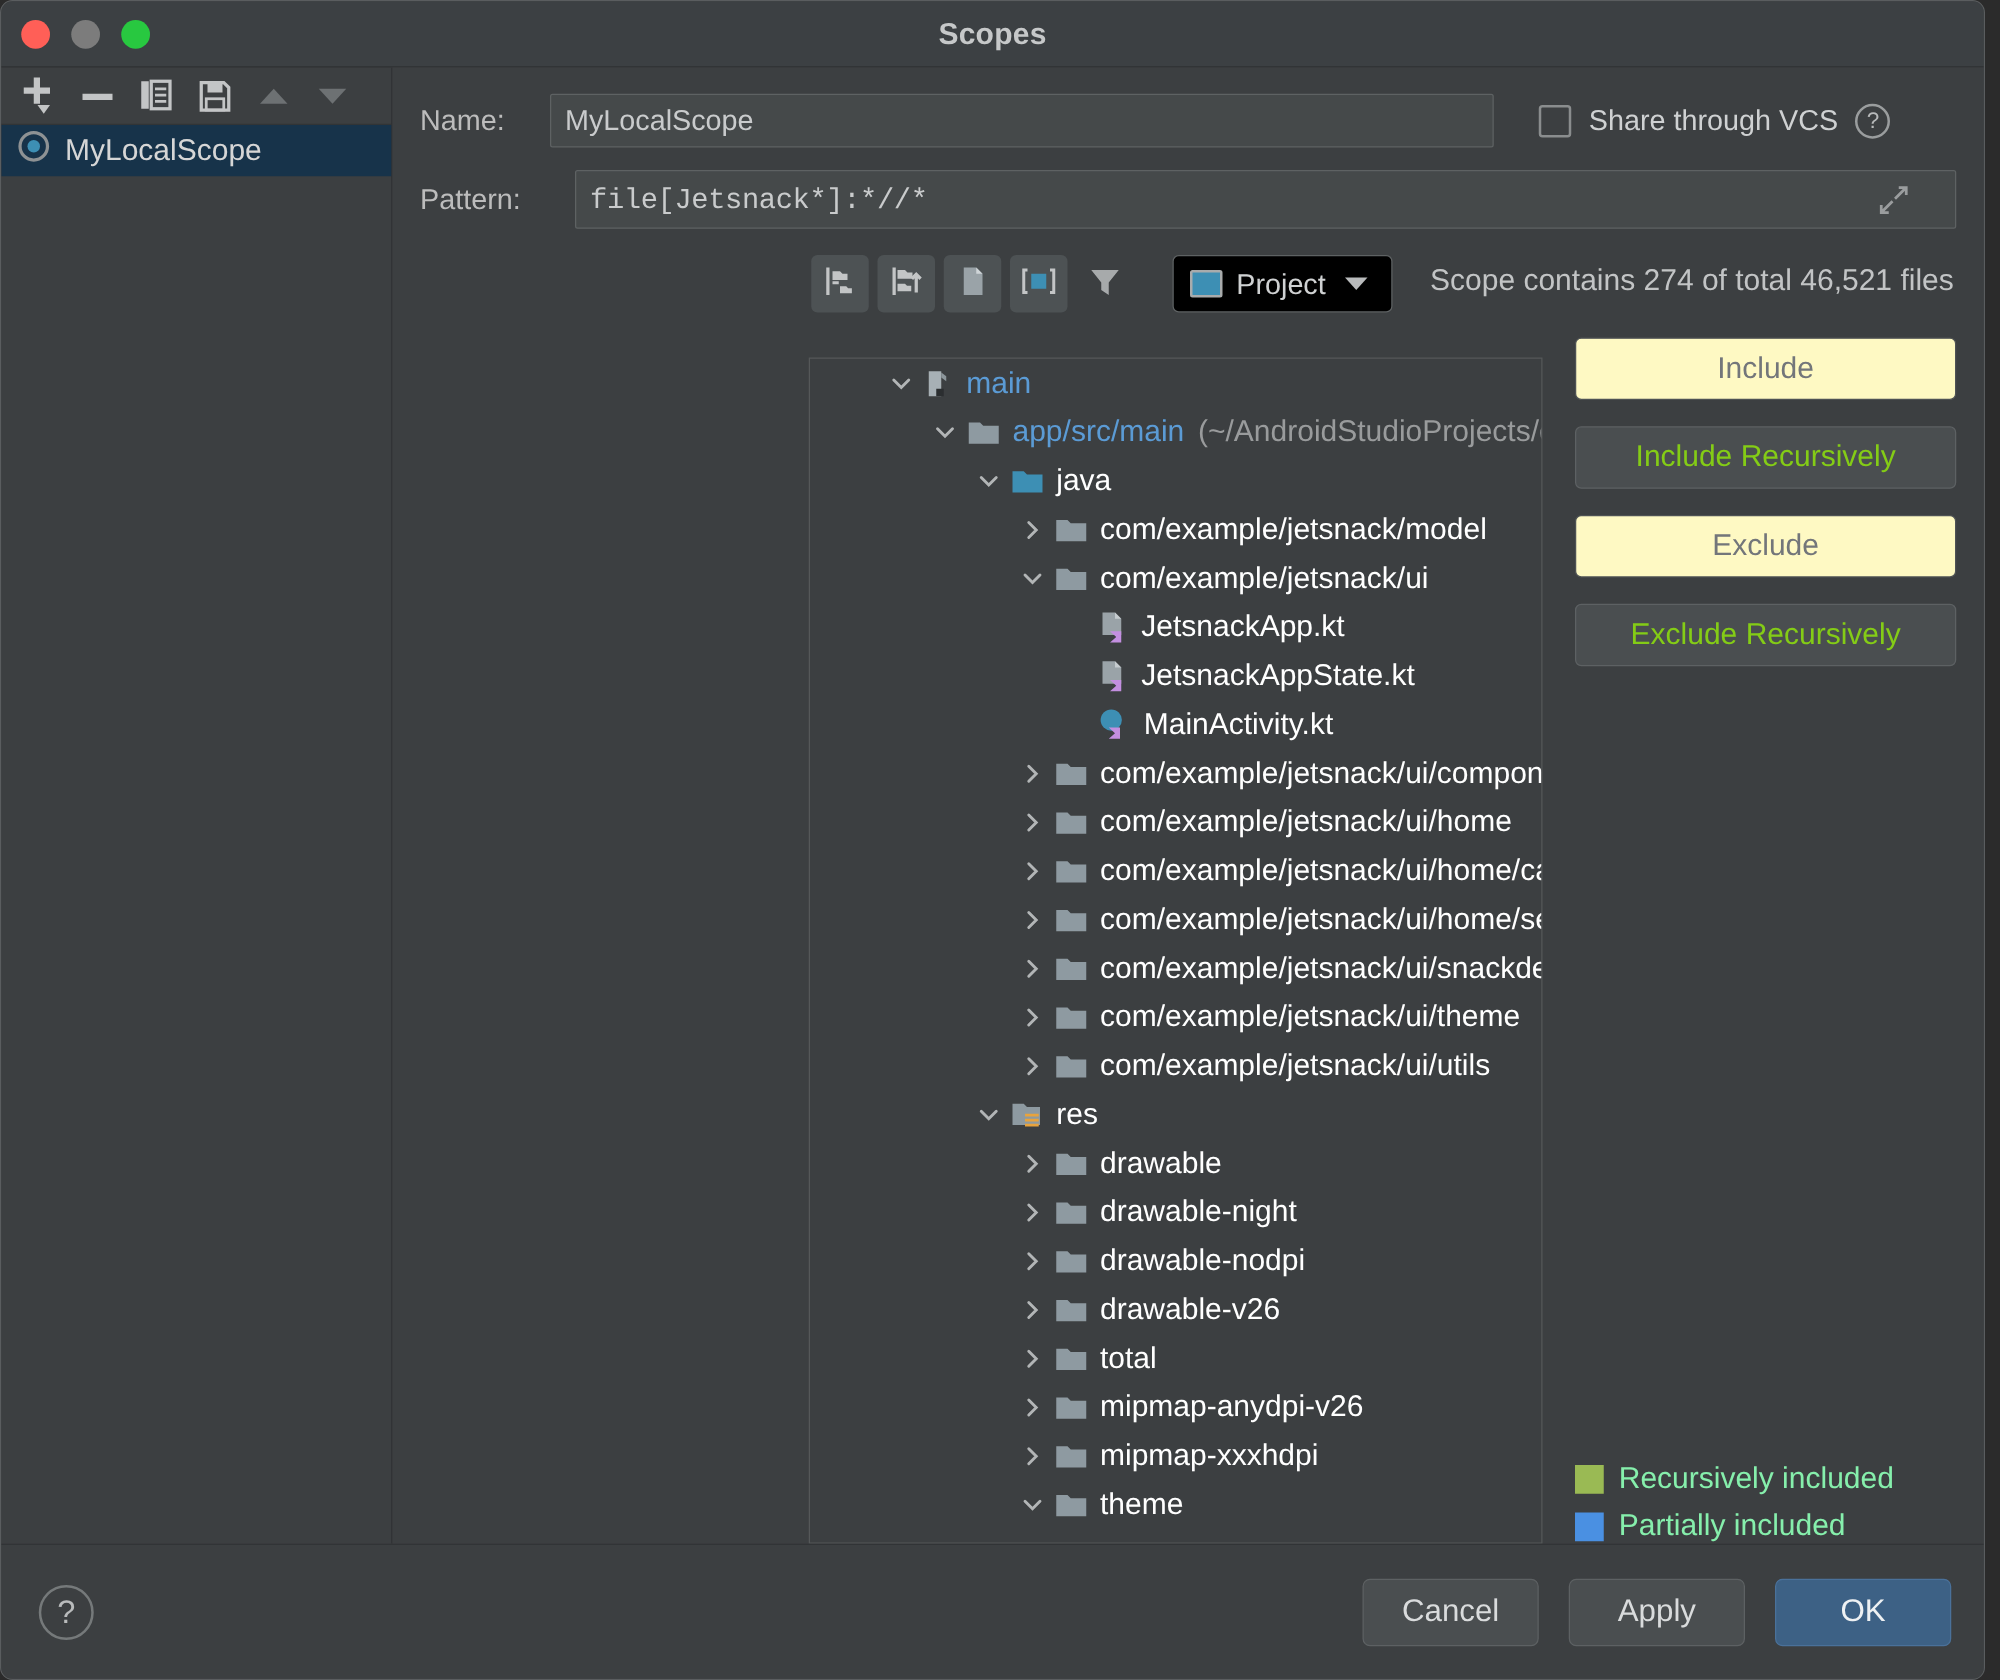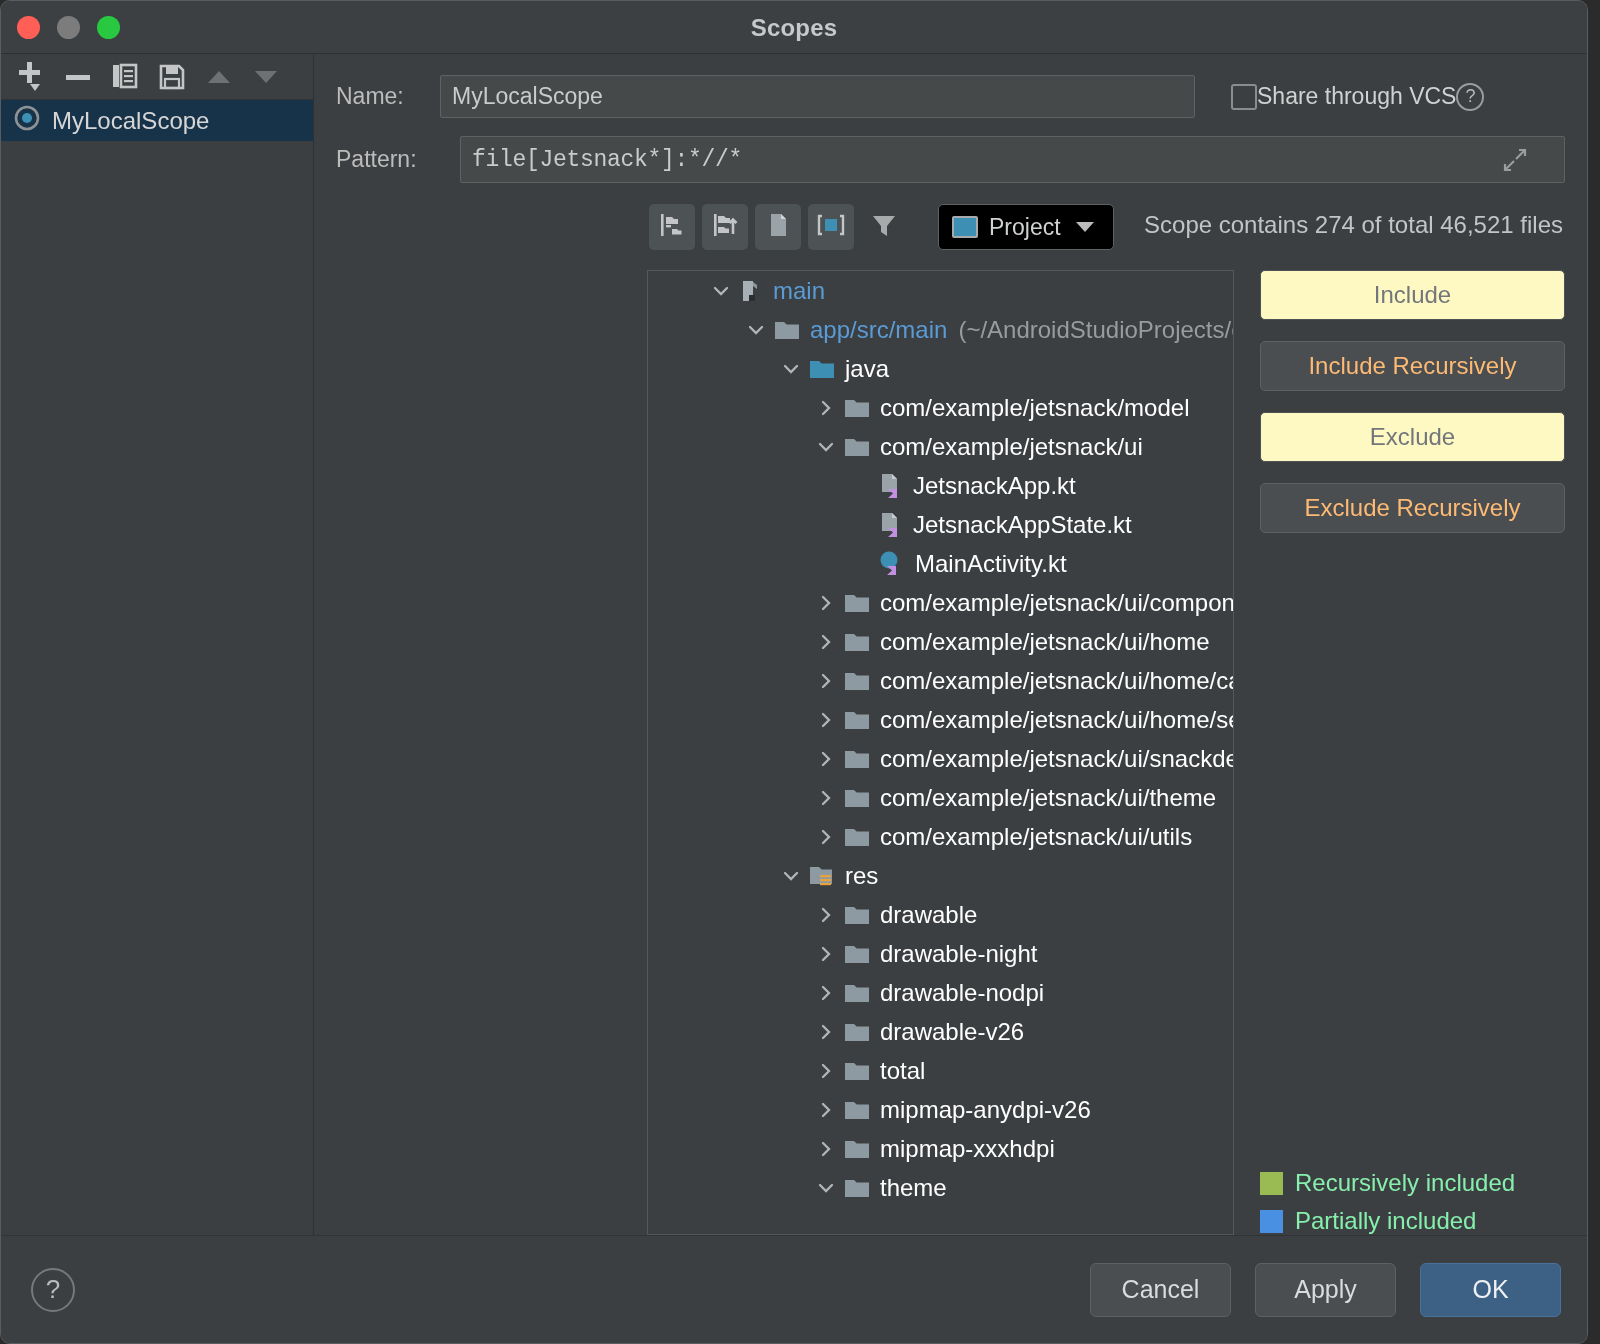--- a/index.html
+++ b/index.html
@@ -115,20 +115,21 @@
     border-radius: 2px;
     color: #c9cbcc;
     font-size: 23px;
     display: flex; align-items: center;
     padding: 0 11px;
   }
   #name-input { width: 755px; }
 
   .vcs-wrap {
     display: flex; align-items: center;
+    gap: 14px;
     margin-left: 36px;
   }
   .checkbox {
     width: 26px; height: 26px;
     border: 2px solid #8a8d8e;
     border-radius: 3px;
     background: #3c3f41;
     flex: 0 0 auto;
   }
   .vcs-label { font-size: 23px; color: #cfd1d2; white-space: nowrap; }
@@ -214,20 +215,21 @@
     min-height: 0;
     gap: 26px;
   }
   .tree-box {
     flex: 1 1 auto;
     background: #3c3f41;
     border: 1px solid #555859;
     overflow: hidden;
     position: relative;
     min-width: 0;
+    margin-top: 16px;
   }
   .tree-scroll { position: absolute; inset: 0; overflow: hidden; }
 
   .tree-row {
     height: 39px;
     display: flex; align-items: center;
     font-size: 24px;
     white-space: nowrap;
   }
   .arrow {
@@ -248,21 +250,21 @@
     display: flex;
     flex-direction: column;
     gap: 21px;
     position: relative;
   }
   .act-btn {
     height: 50px;
     background: #4a4e50;
     border: 1px solid #5d6163;
     border-radius: 5px;
-    color: #fdba74;
+    color: #84cc16;
     font-size: 24px;
     display: flex; align-items: center; justify-content: center;
   }
   .act-btn.disabled {
     background: #fef9c3;
     border-color: #4e5254;
     color: #73767a;
   }
   .legend {
     position: absolute;

